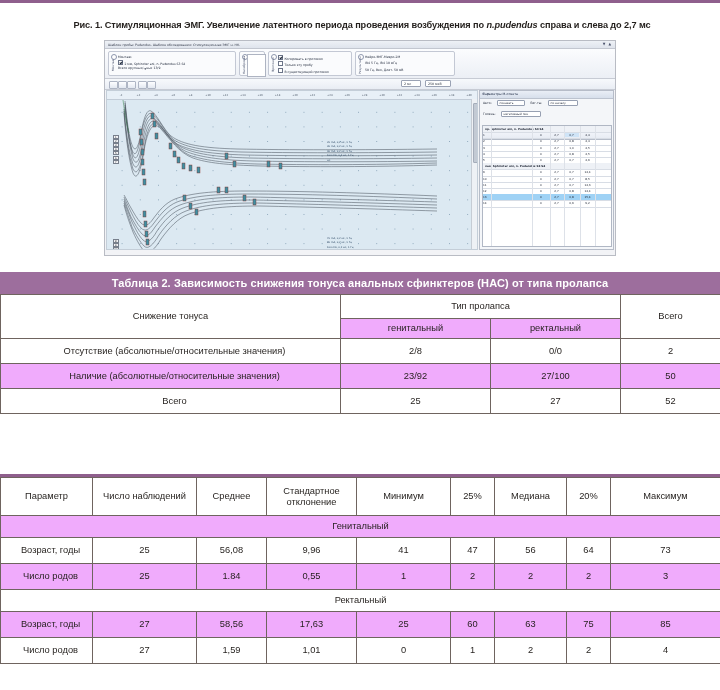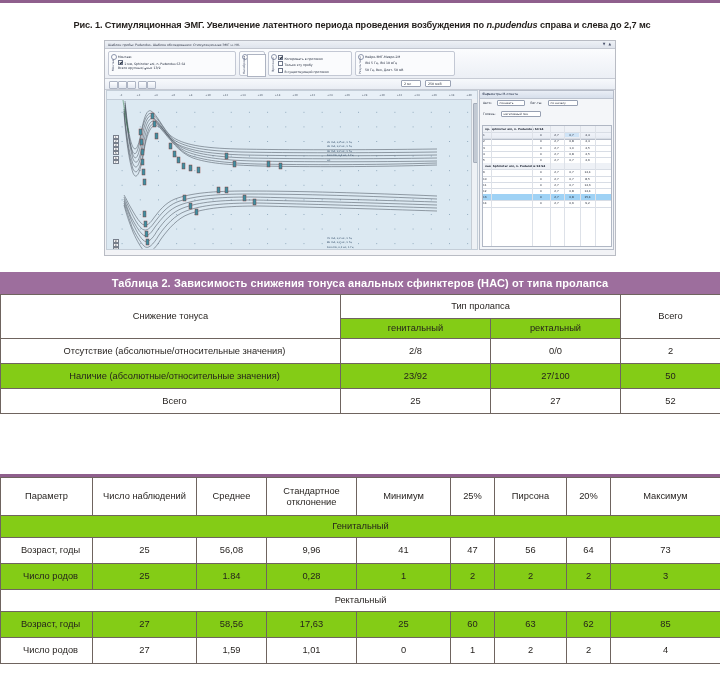--- a/index.html
+++ b/index.html
@@ -122,21 +122,21 @@
     background:#9d6e9d;color:#ffffff;font-weight:bold;font-size:11px;
     text-align:center;line-height:22px;height:22px;letter-spacing:0.1px;
   }
   .tbl-block{position:absolute;left:0;width:720px;}
   table.t{border-collapse:collapse;width:720px;table-layout:fixed;}
   table.t td,table.t th{
     border:1px solid #6f645f;font-size:9.3px;color:#231f1c;
     padding:0;text-align:center;vertical-align:middle;font-weight:normal;
     line-height:11px;
   }
-  .pink{background:#84cc16;}
+  .pink{background:#f0abfc;}
   .hdrow td{font-weight:bold;}
   .lft{text-align:left;padding-left:8px !important;}
   .note{font-size:8.6px;color:#231f1c;padding:7px 2px 5px 2px;line-height:12px;}
   .note i{font-style:italic;}
   .sep-top{border-top:3px solid #8f5f8d;}
 </style>
 </head>
 <body>
 
 <div class="page">
@@ -499,21 +499,21 @@
           <col style="width:110px">
       </colgroup>
       <tbody>
         <tr class="hdrow" style="height:38px;">
           <td>Параметр</td>
           <td>Число наблюдений</td>
           <td>Среднее</td>
           <td>Стандартное отклонение</td>
           <td>Минимум</td>
           <td>25%</td>
-          <td>Пирсона</td>
+          <td>Медиана</td>
           <td>20%</td>
           <td>Максимум</td>
         </tr>
 
         <tr style="height:22px;">
           <td colspan="9" class="pink">Генитальный</td>
         </tr>
         <tr style="height:26px;">
           <td class="lft">Возраст, годы</td>
           <td>25</td>
@@ -522,40 +522,40 @@
           <td>41</td>
           <td>47</td>
           <td>56</td>
           <td>64</td>
           <td>73</td>
         </tr>
         <tr style="height:26px;">
           <td class="lft pink">Число родов</td>
           <td class="pink">25</td>
           <td class="pink">1.84</td>
-          <td class="pink">0,28</td>
+          <td class="pink">0,55</td>
           <td class="pink">1</td>
           <td class="pink">2</td>
           <td class="pink">2</td>
           <td class="pink">2</td>
           <td class="pink">3</td>
         </tr>
 
         <tr style="height:22px;">
           <td colspan="9">Ректальный</td>
         </tr>
         <tr style="height:26px;">
           <td class="lft pink">Возраст, годы</td>
           <td class="pink">27</td>
           <td class="pink">58,56</td>
           <td class="pink">17,63</td>
           <td class="pink">25</td>
           <td class="pink">60</td>
           <td class="pink">63</td>
-          <td class="pink">62</td>
+          <td class="pink">75</td>
           <td class="pink">85</td>
         </tr>
         <tr style="height:26px;">
           <td class="lft">Число родов</td>
           <td>27</td>
           <td>1,59</td>
           <td>1,01</td>
           <td>0</td>
           <td>1</td>
           <td>2</td>

